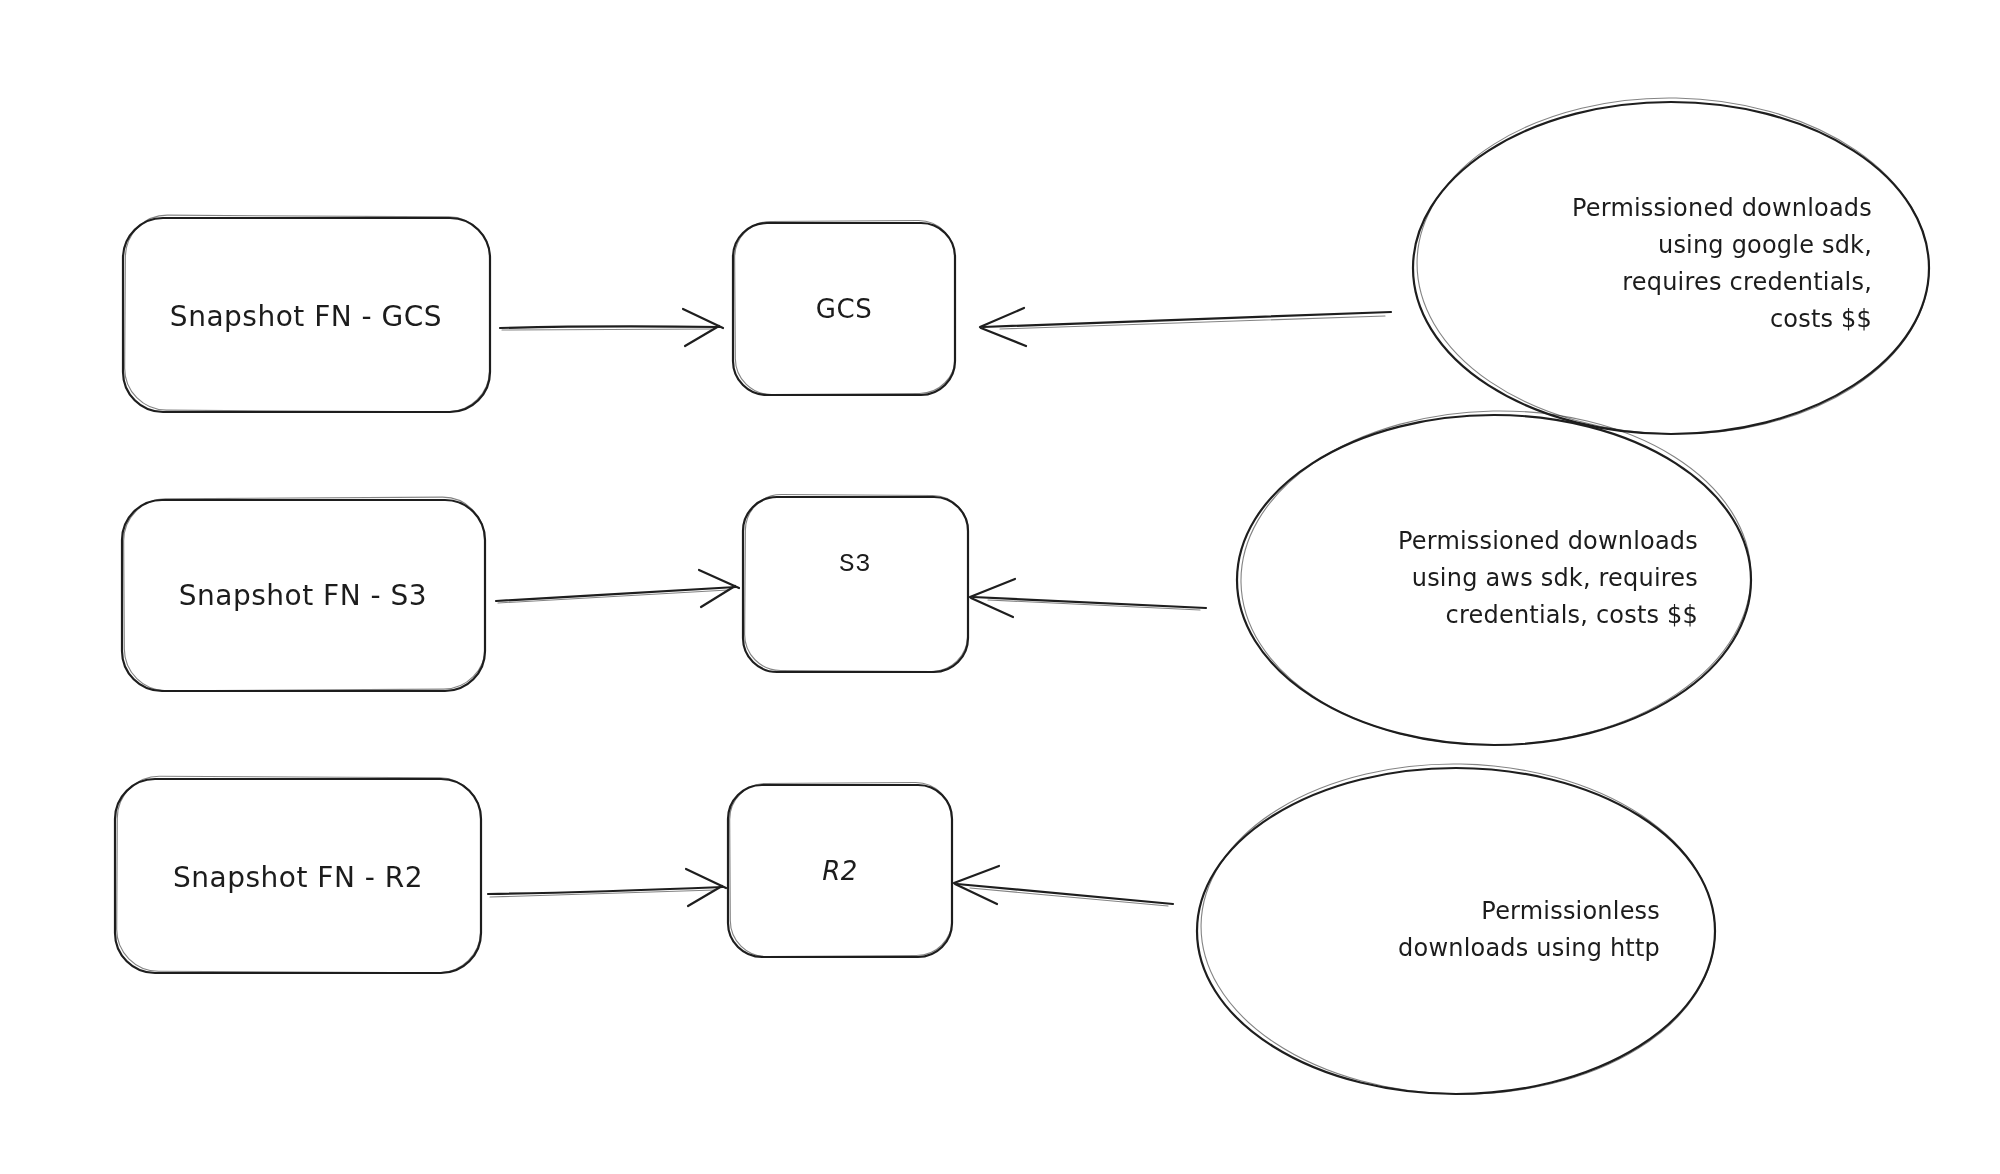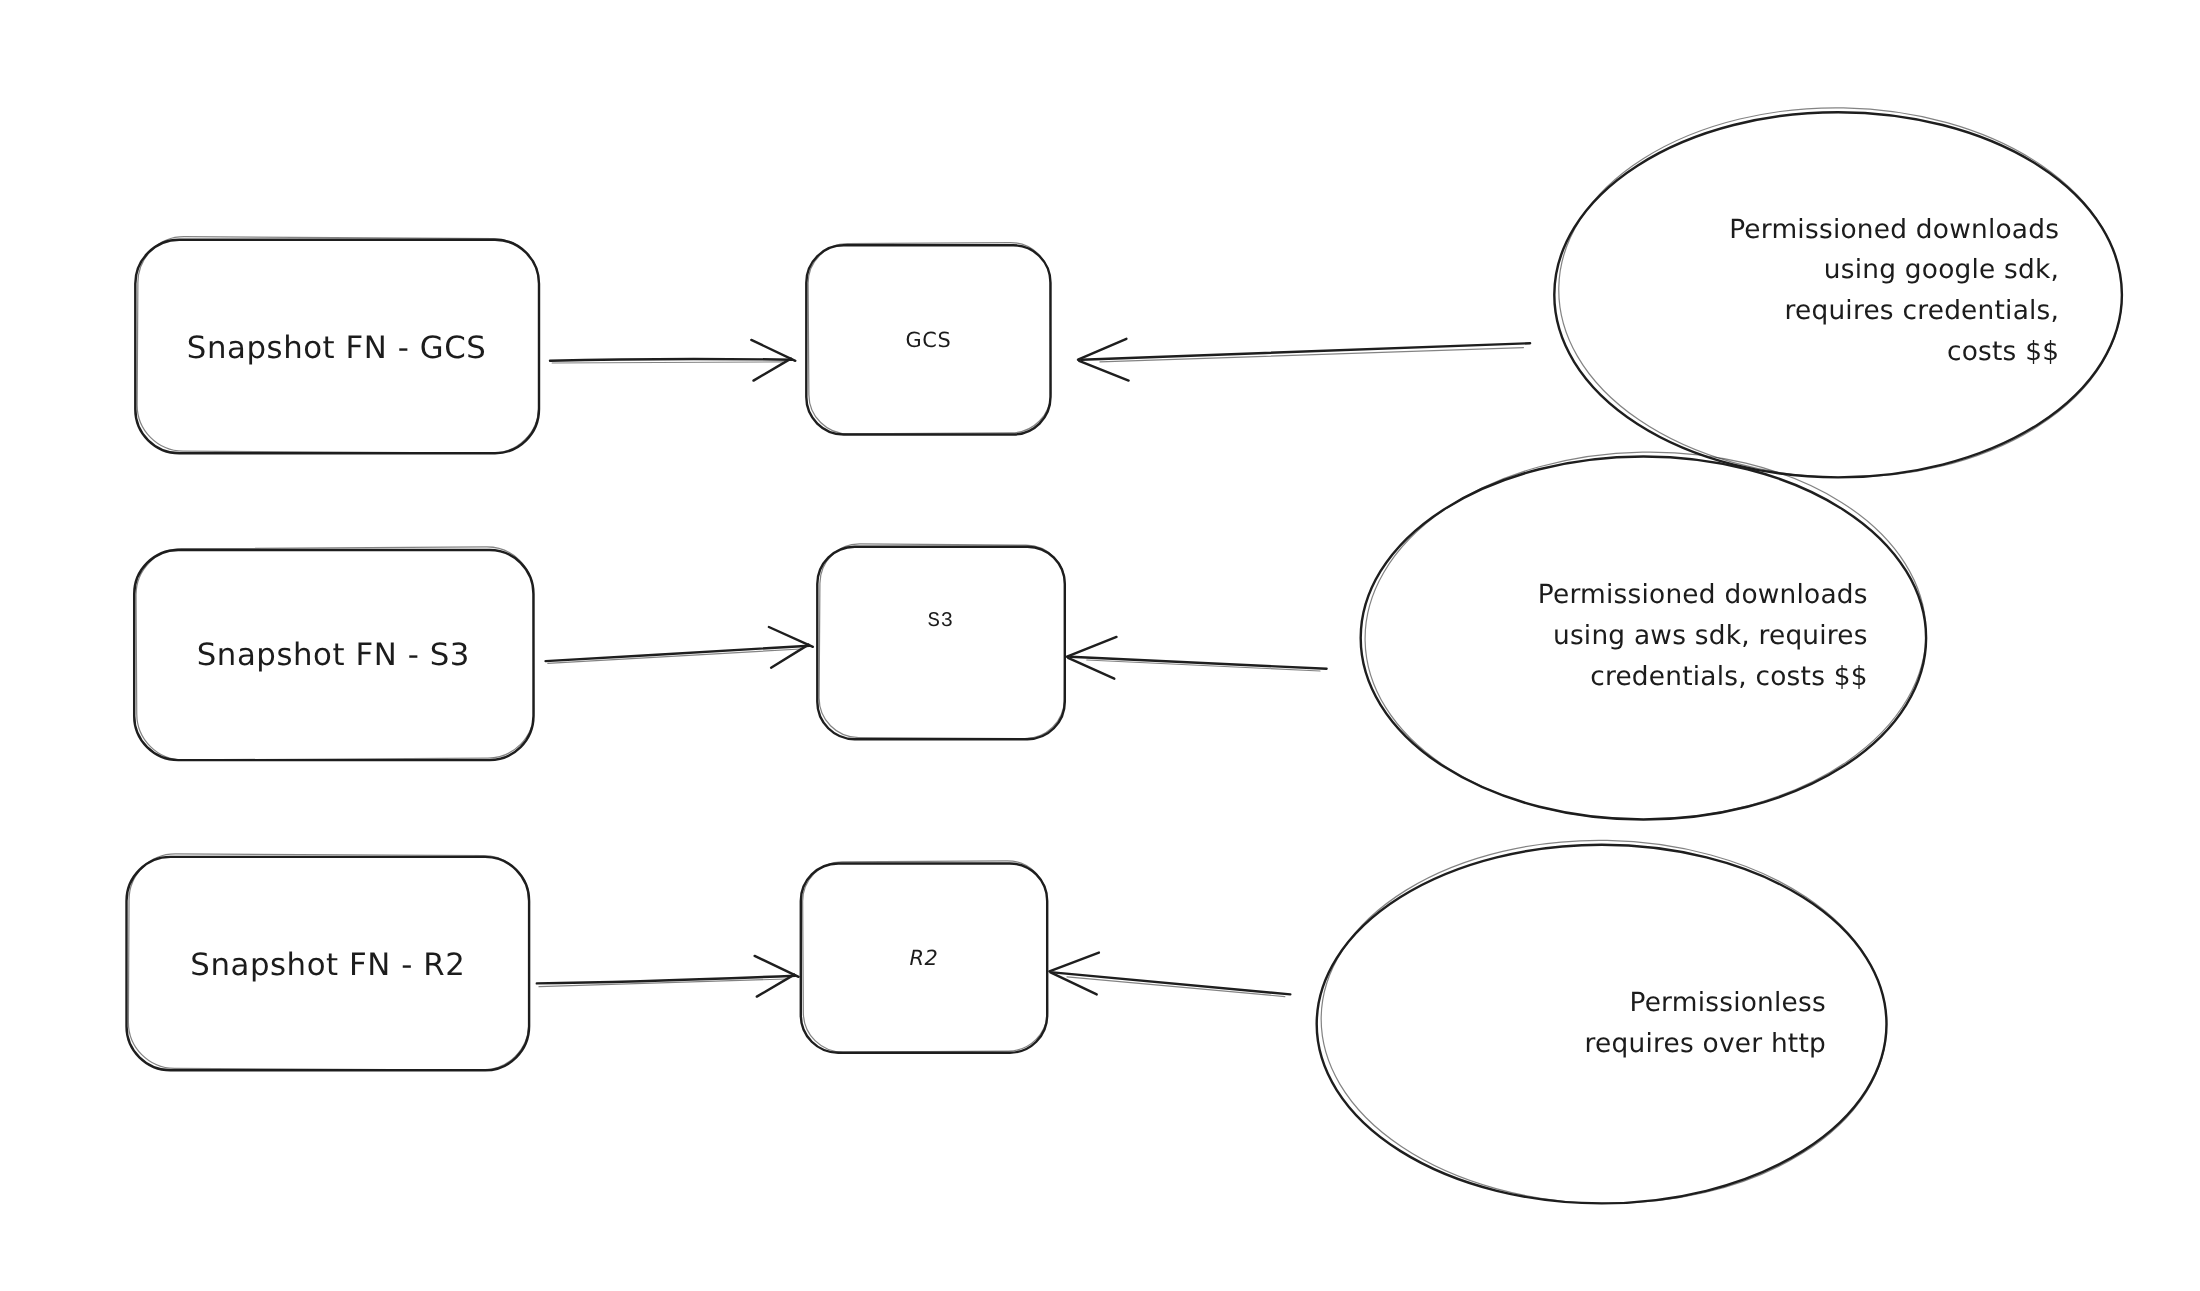--- a/index.html
+++ b/index.html
@@ -40,21 +40,21 @@
     opacity: 0.55;
   }
   .label {
     position: absolute;
     transform: translate(-50%, -50%);
     white-space: nowrap;
     text-align: right;
     letter-spacing: 0.5px;
   }
   .label.source { font-size: 28px; }
-  .label.target { font-size: 19px; }
+  .label.target { font-size: 26px; }
   .label.note {
     font-size: 24px;
     line-height: 37px;
     white-space: pre-line;
     width: 480px;
     letter-spacing: 0.2px;
   }
 </style>
 </head>
 <body>
@@ -149,15 +149,15 @@
 
   <div class="label source" style="left:303px; top:595px;">Snapshot FN - S3</div>
   <div class="label target" style="left:855px; top:564px;font-family:Liberation Mono, monospace;">S3</div>
   <div class="label note" style="left:1458px; top:578px;">Permissioned downloads
 using aws sdk, requires
 credentials, costs $$</div>
 
   <div class="label source" style="left:298px; top:877px;">Snapshot FN - R2</div>
   <div class="label target" style="left:840px; top:871px;font-style:italic;">R2</div>
   <div class="label note" style="left:1420px; top:930px;">Permissionless
-requires over http</div>
+downloads using http</div>
 
 </div>
 
 </body></html>

